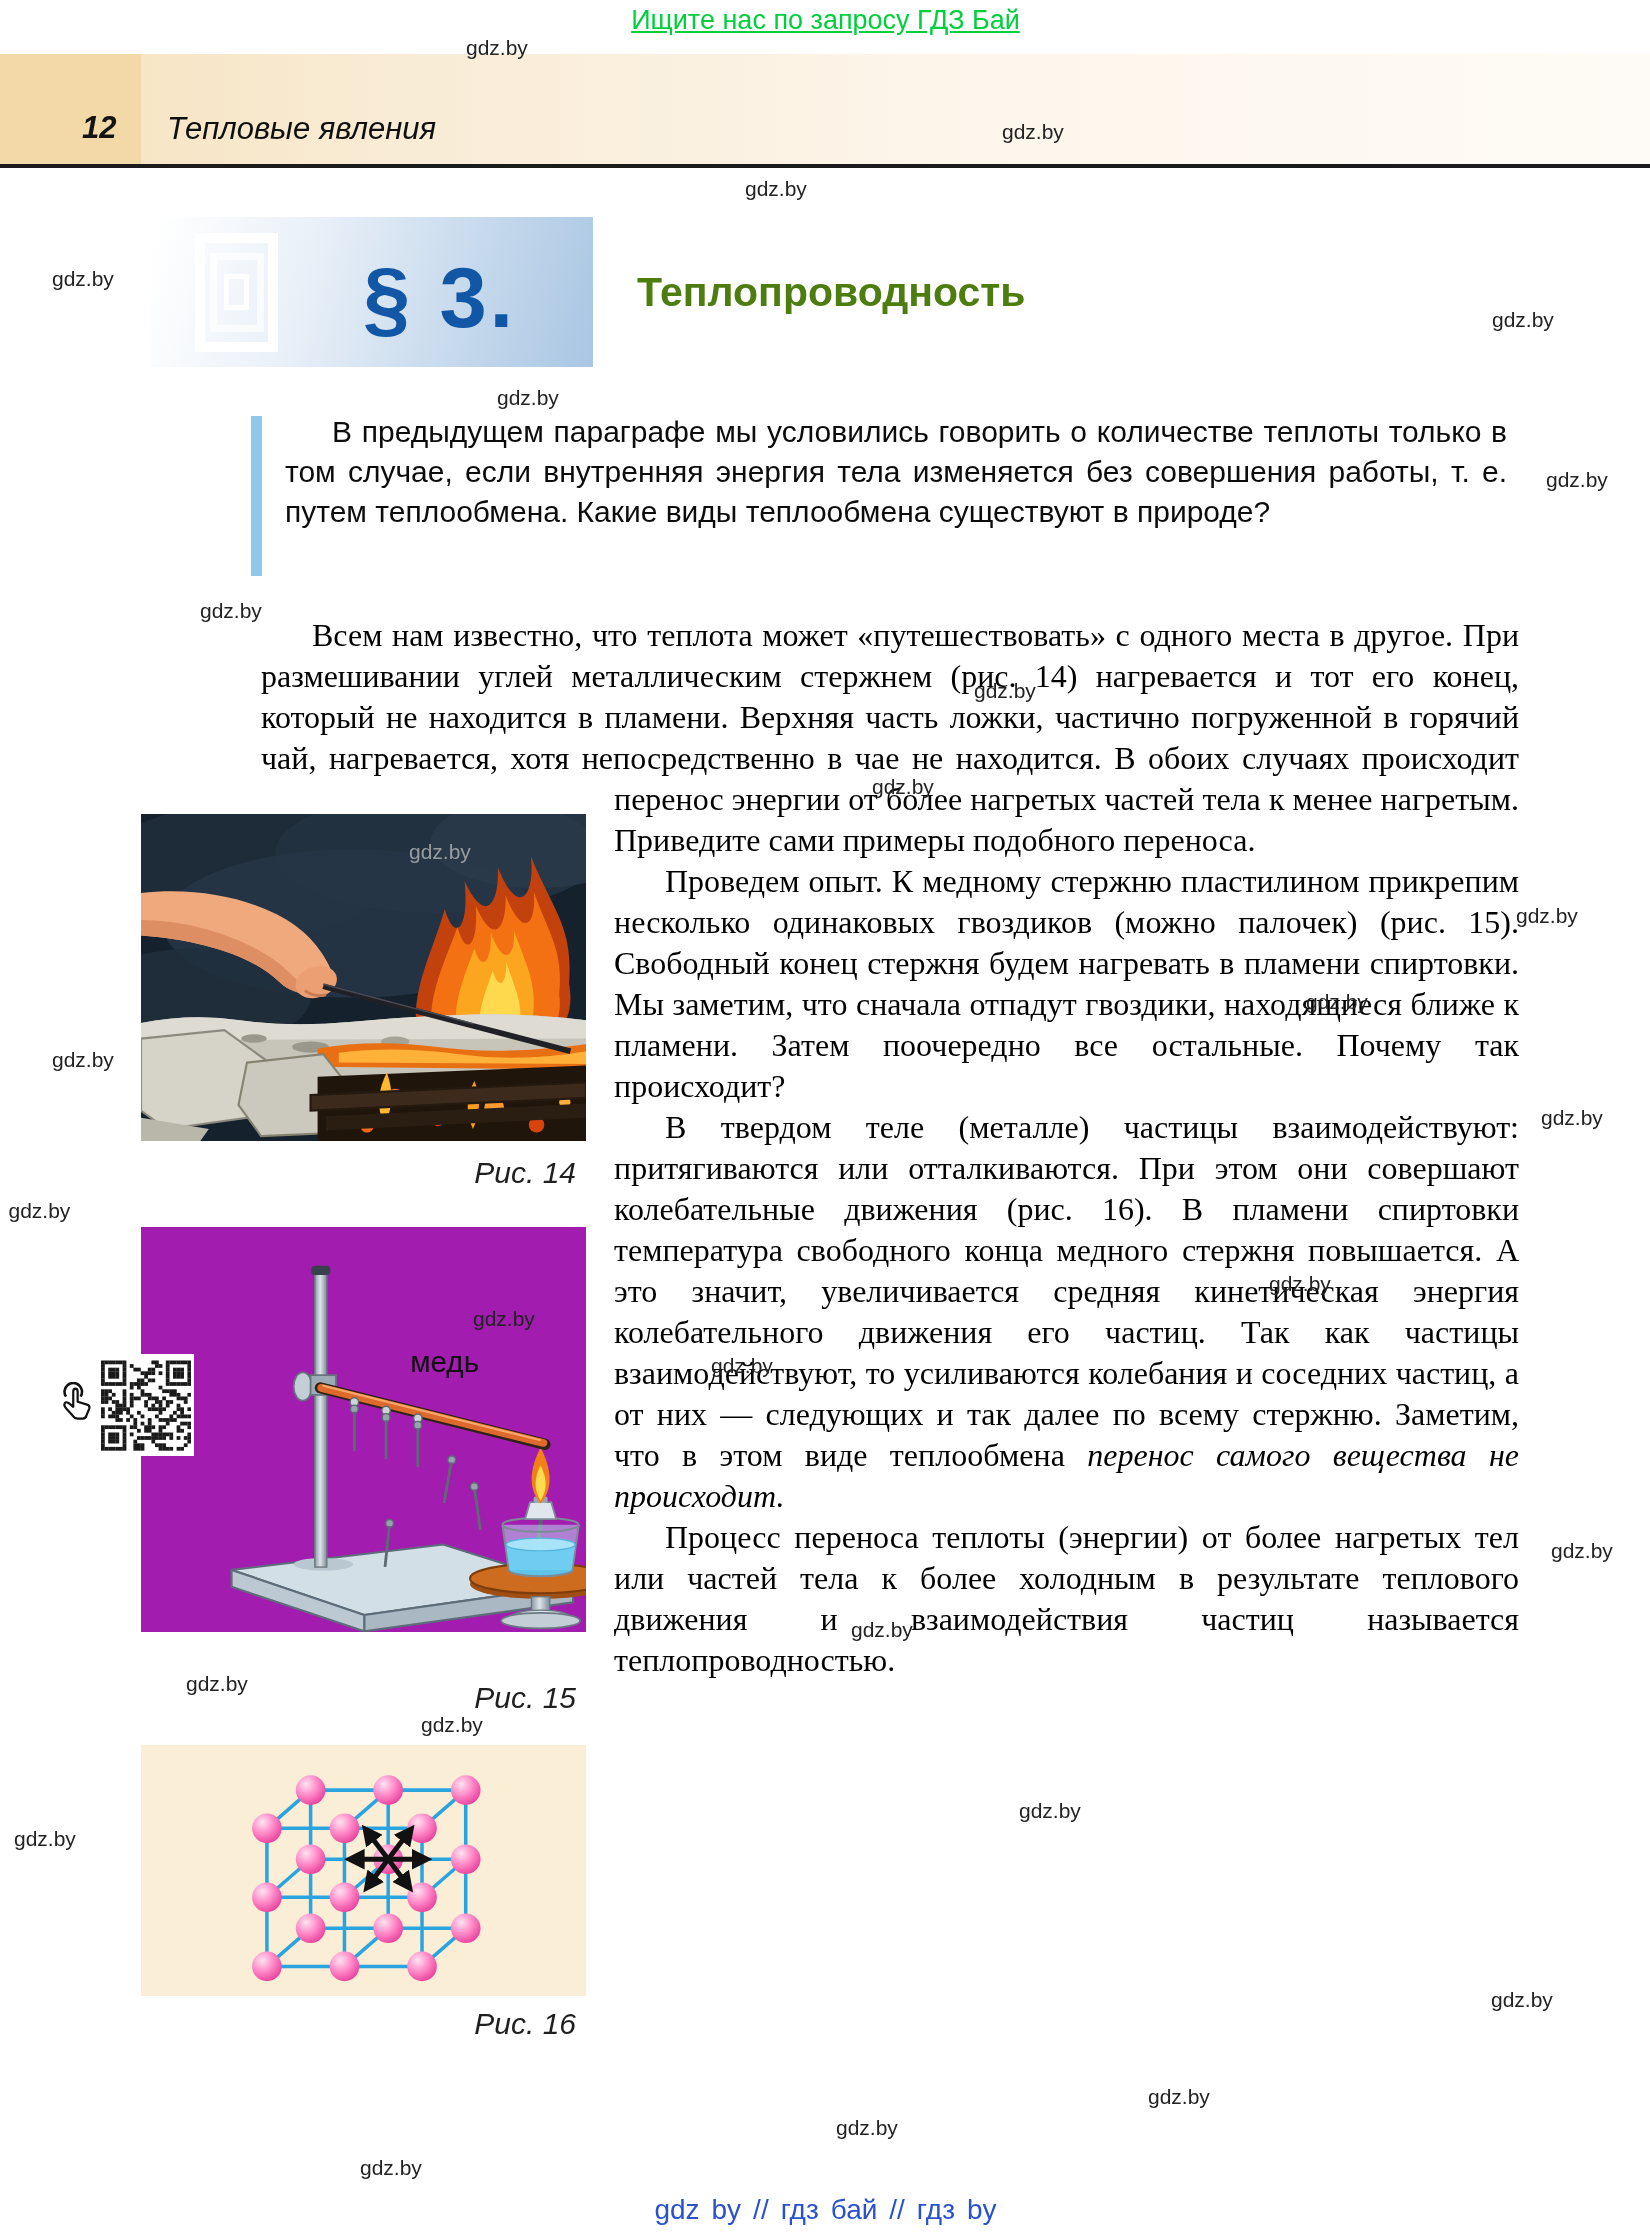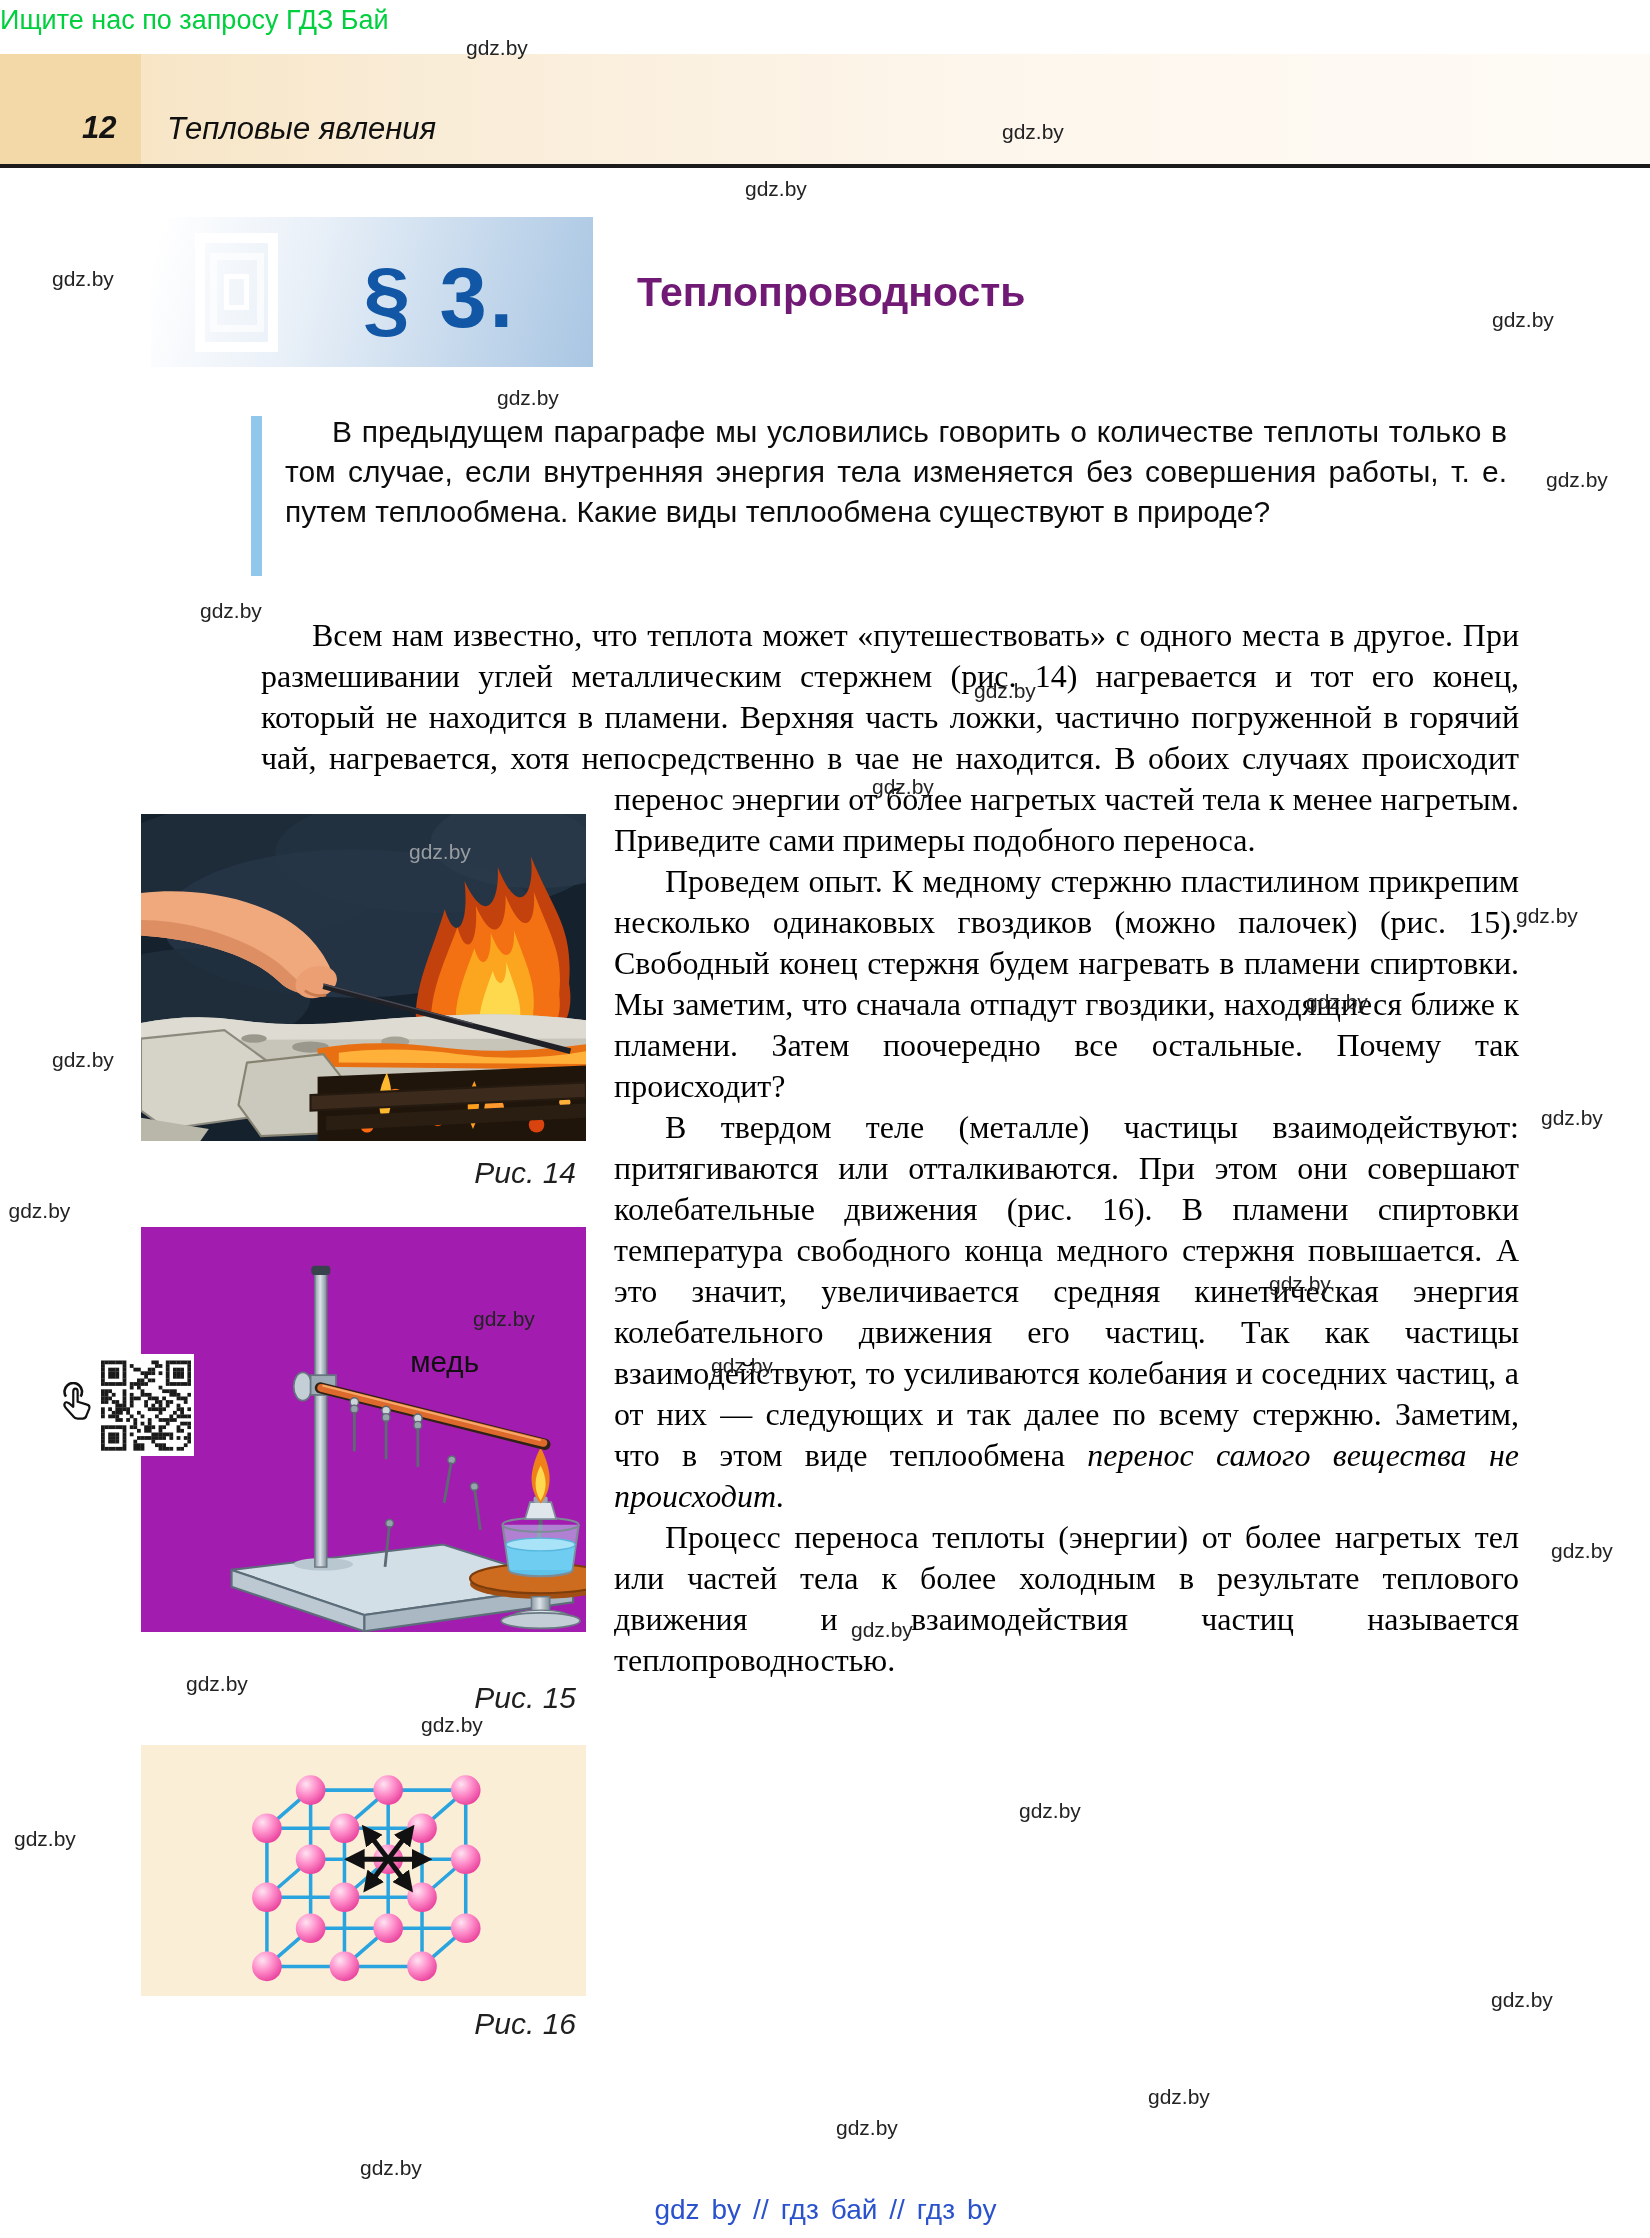--- a/index.html
+++ b/index.html
@@ -1,39 +1,39 @@
 <!DOCTYPE html>
 <html style="font-size:11.3px"><head>
 <meta charset="utf-8">
 <style>
   html,body{margin:0;padding:0;background:#777;}
   .page{position:relative;width:1651px;height:2239px;background:#ffffff;overflow:hidden;
         font-family:"Liberation Sans",sans-serif;margin:0 auto;}
   
-  .top-banner{position:absolute;left:0;top:5.6px;width:100%;
-      font:400 27px/1.1 "Liberation Sans",sans-serif;color:#00cf3e;}
+  .top-banner{position:absolute;left:0;top:5.6px;width:100%;text-align:center;
+      font:400 27px/1.1 "Liberation Sans",sans-serif;color:#00cf3e;text-decoration:underline;}
   
   .band{position:absolute;left:0;top:54px;width:100%;height:110px;
       background:linear-gradient(to right,#f6e2bd 0%,#f9ecd6 25%,#fdf6ec 60%,#fefbf6 100%);}
   .band-left{position:absolute;left:0;top:54px;width:141px;height:113px;background:#f3d9a7;}
   .band-rule{position:absolute;left:0;top:164px;width:100%;height:3.5px;background:#1b1b1b;}
   .page-number{position:absolute;left:82px;top:112px;font:italic 700 31px/1 "Liberation Sans",sans-serif;color:#141414;}
   .running-title{position:absolute;left:167px;top:113px;font:italic 400 31px/1 "Liberation Sans",sans-serif;color:#101010;}
   
   .secbox{position:absolute;left:151px;top:217px;width:442px;height:150px;
       background:linear-gradient(105deg,#ffffff 2%,#e9f0f8 35%,#a9c6e3 100%);}
   .sec-icon{position:absolute;left:44px;top:15.5px;width:83px;height:119px;
       border:10.6px solid #ffffff;box-sizing:border-box;display:flex;align-items:center;justify-content:center;}
   .sec-icon-mid{width:40px;height:65px;border:7.8px solid rgba(255,255,255,.62);
       display:flex;align-items:center;justify-content:center;}
   .sec-icon-in{width:15.5px;height:25.4px;border:5.6px solid rgba(255,255,255,.95);}
   .sec-num{position:absolute;left:212px;top:0;height:100%;display:flex;align-items:center;
       font:700 85px/1 "Liberation Sans",sans-serif;color:#1257a6;letter-spacing:2.8px;padding-top:5.6px;}
   .sec-title{position:absolute;left:637px;top:217px;height:150px;display:flex;align-items:center;
-      font:700 41px/1 "Liberation Sans",sans-serif;color:#701a75;}
+      font:700 41px/1 "Liberation Sans",sans-serif;color:#4d7c0f;}
   
   .intro-bar{position:absolute;left:251px;top:416px;width:10.6px;height:160px;background:#91c7eb;}
   .intro{position:absolute;left:285px;top:412px;width:1222px;text-align:justify;
       font:400 30px/40px "Liberation Sans",sans-serif;color:#0c0c0c;text-indent:47px;}
   
   .body{position:absolute;left:261px;top:615px;width:1258px;text-align:justify;
       font:400 32px/41px "Liberation Serif","DejaVu Serif",serif;color:#000;}
   .body p{margin:0;text-indent:51px;}
   .body p.bold{font-weight:400;}
   .figcol{float:left;width:473px;margin-left:-120px;padding:199px 28px 0 0;box-sizing:border-box;

